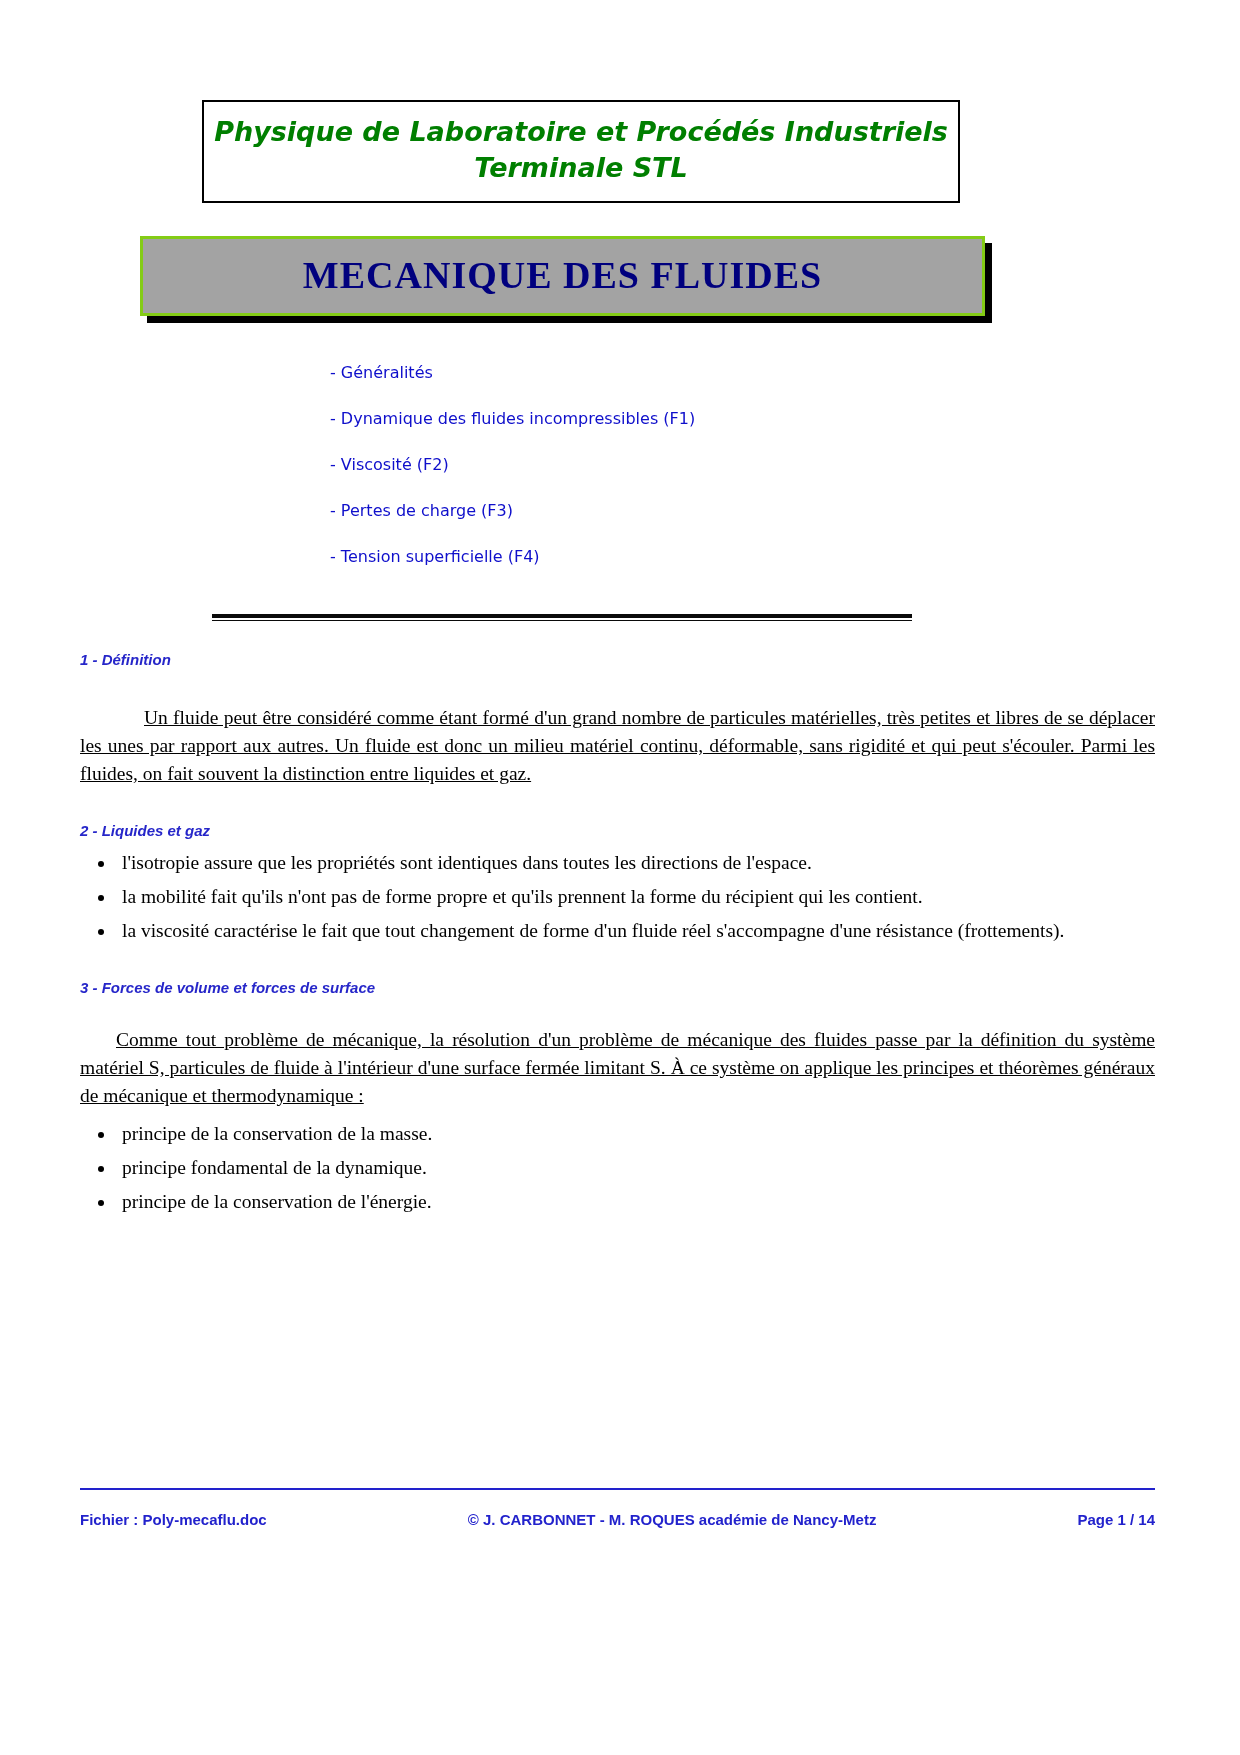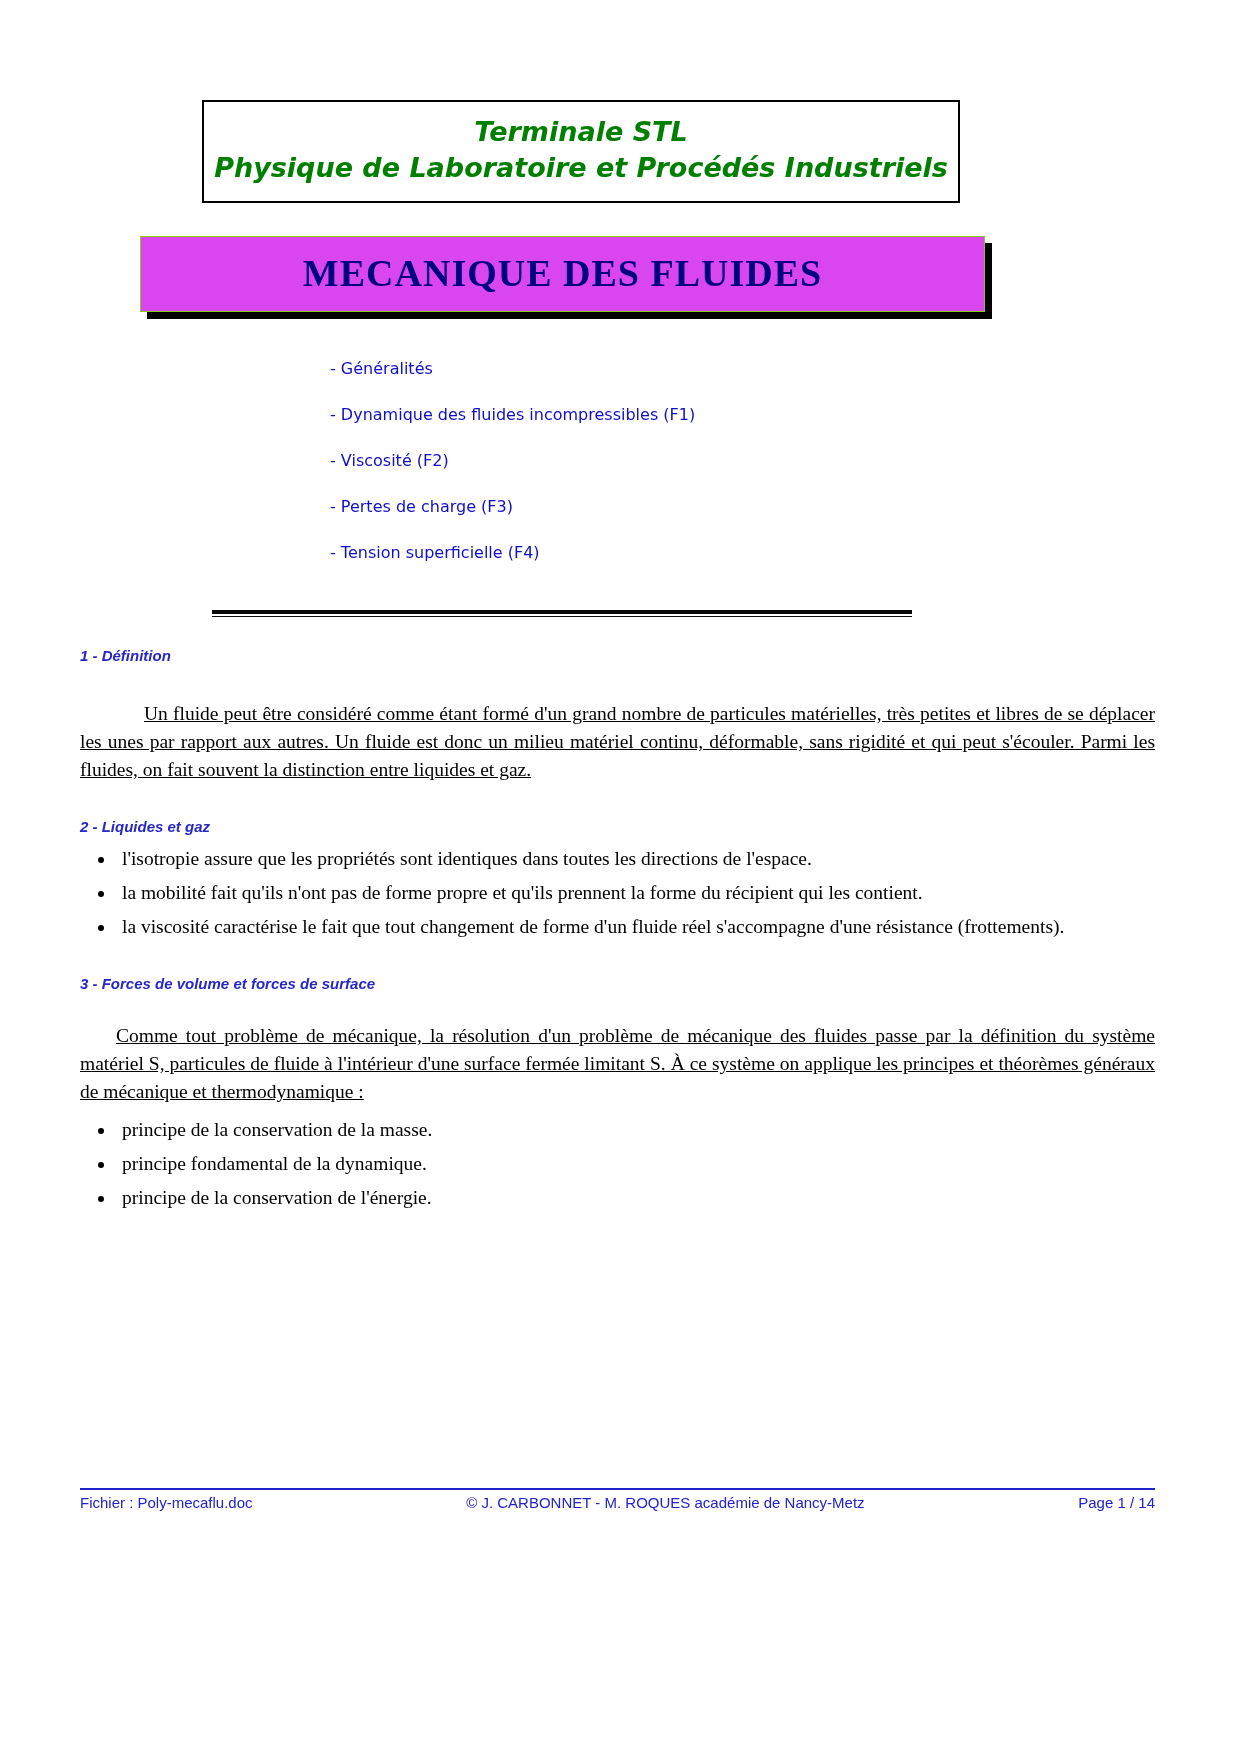--- a/index.html
+++ b/index.html
@@ -34,26 +34,26 @@
     font-weight: bold;
     font-size: 27px;
     line-height: 1.35;
     color: var(--green, #007F00);
   }
 
   
   .title-box {
     width: 845px;
     margin: 33px 0 0 60px;
-    border: 1px solid #84cc16;
+    border: 3px solid #84cc16;
     box-shadow: 7px 7px 0 #000000;
     text-align: center;
     padding: 14px 0 16px;
     box-sizing: border-box;
-    background: #d946ef;
+    background: #a3a3a3;
   }
   .doc-title {
     margin: 0;
     font-family: "Liberation Serif", serif;
     font-weight: bold;
     font-size: 38px;
     letter-spacing: 1px;
     color: var(--navy, #00007E);
   }
 
@@ -127,37 +127,38 @@
     margin-bottom: 6px;
   }
 
   
   .footer {
     position: absolute;
     left: 80px;
     right: 85px;
     top: 1488px;
     border-top: 2px solid var(--footer-blue, #2222CC);
-    padding-top: 4px;
+    padding-top: 21px;
     display: flex;
     justify-content: space-between;
     align-items: baseline;
     font-family: "Liberation Sans", sans-serif;
     font-size: 15px;
     color: var(--footer-blue, #2222CC);
+    font-weight: bold;
   }
 </style>
 </head>
 <body>
 
 <div class="page">
 
   <div class="header-box">
+    <div class="header-line">Physique de Laboratoire et Procédés Industriels</div>
     <div class="header-line">Terminale STL</div>
-    <div class="header-line">Physique de Laboratoire et Procédés Industriels</div>
   </div>
 
   <div class="title-box">
     <h1 class="doc-title">MECANIQUE DES FLUIDES</h1>
   </div>
 
   <ul class="toc">
     <li>- Généralités</li>
     <li>- Dynamique des fluides incompressibles (F1)</li>
     <li>- Viscosité (F2)</li>

